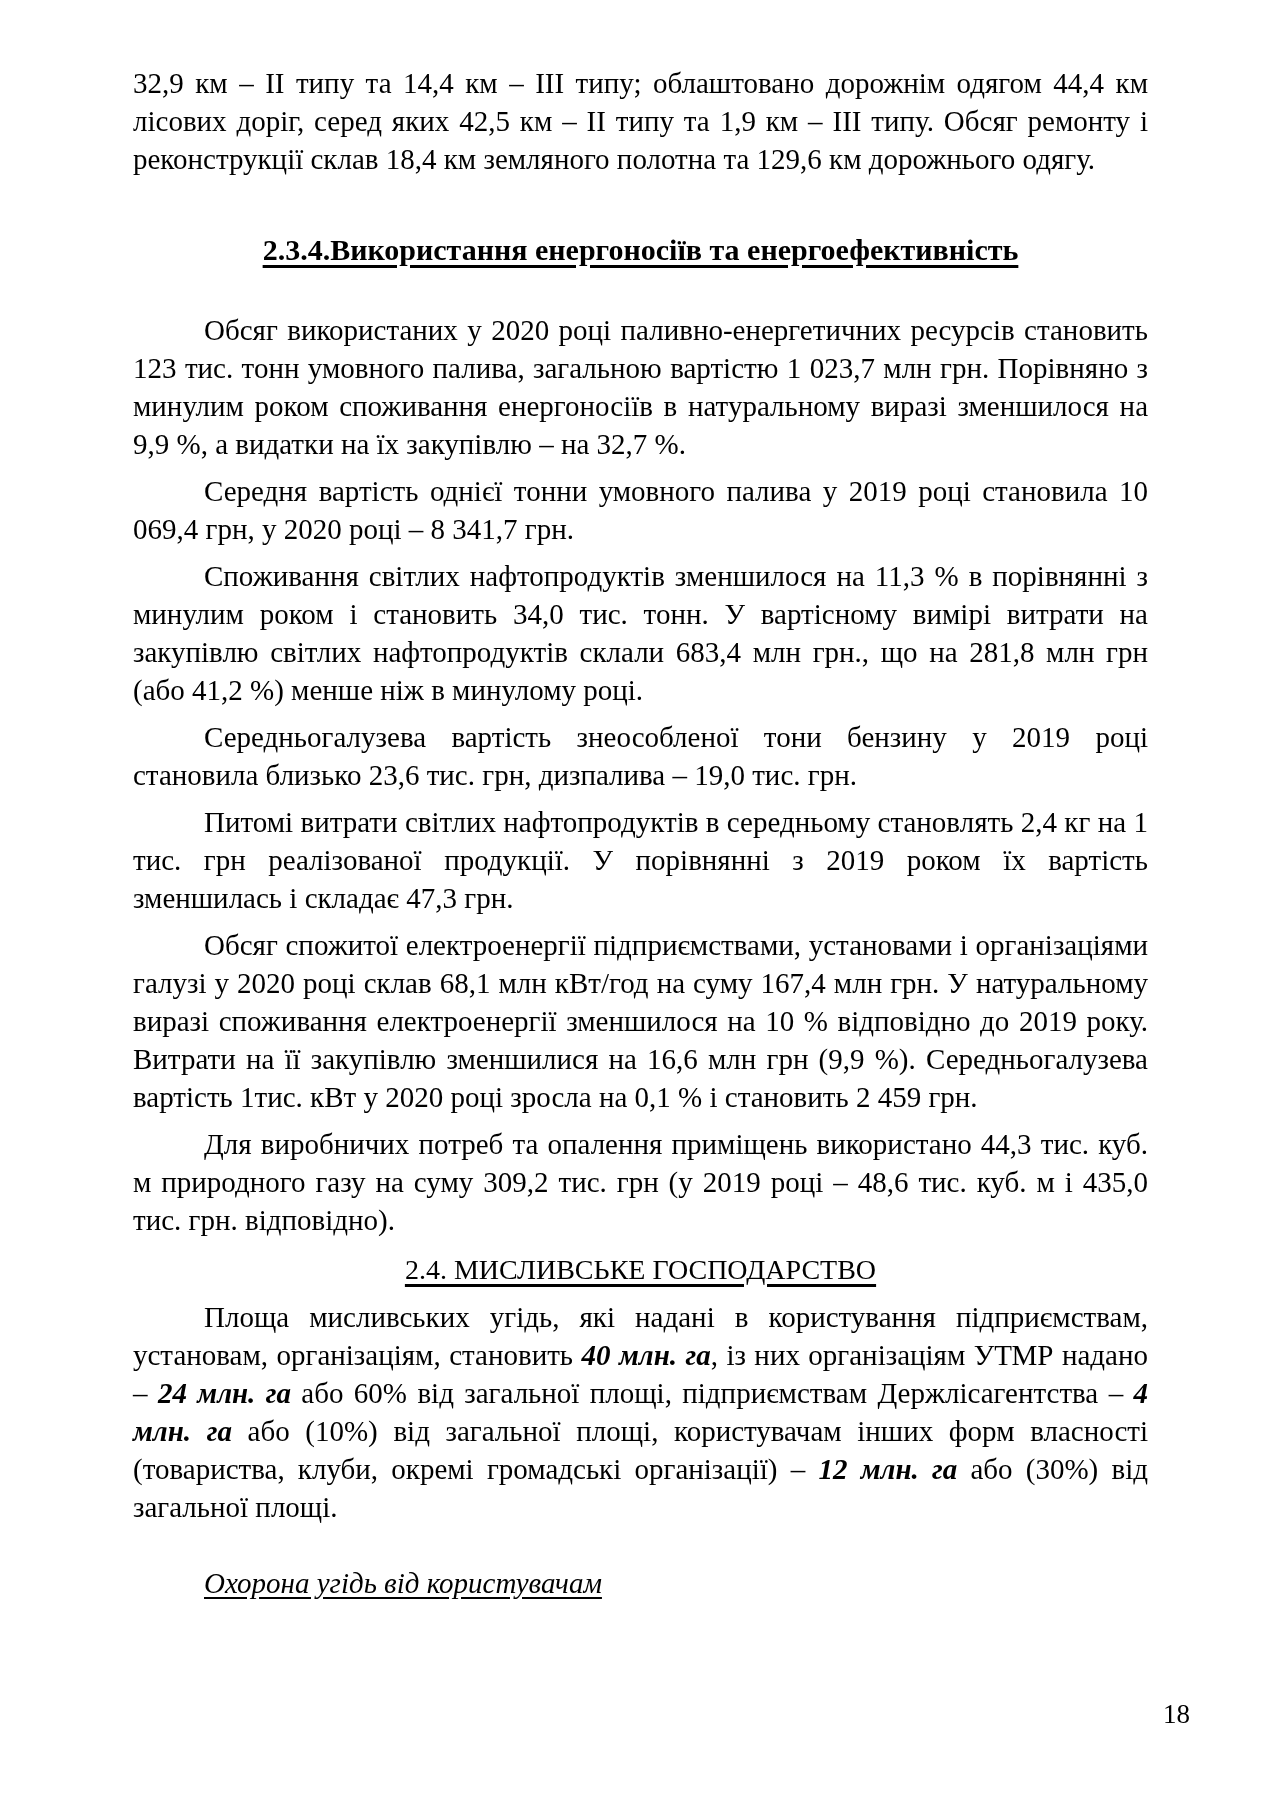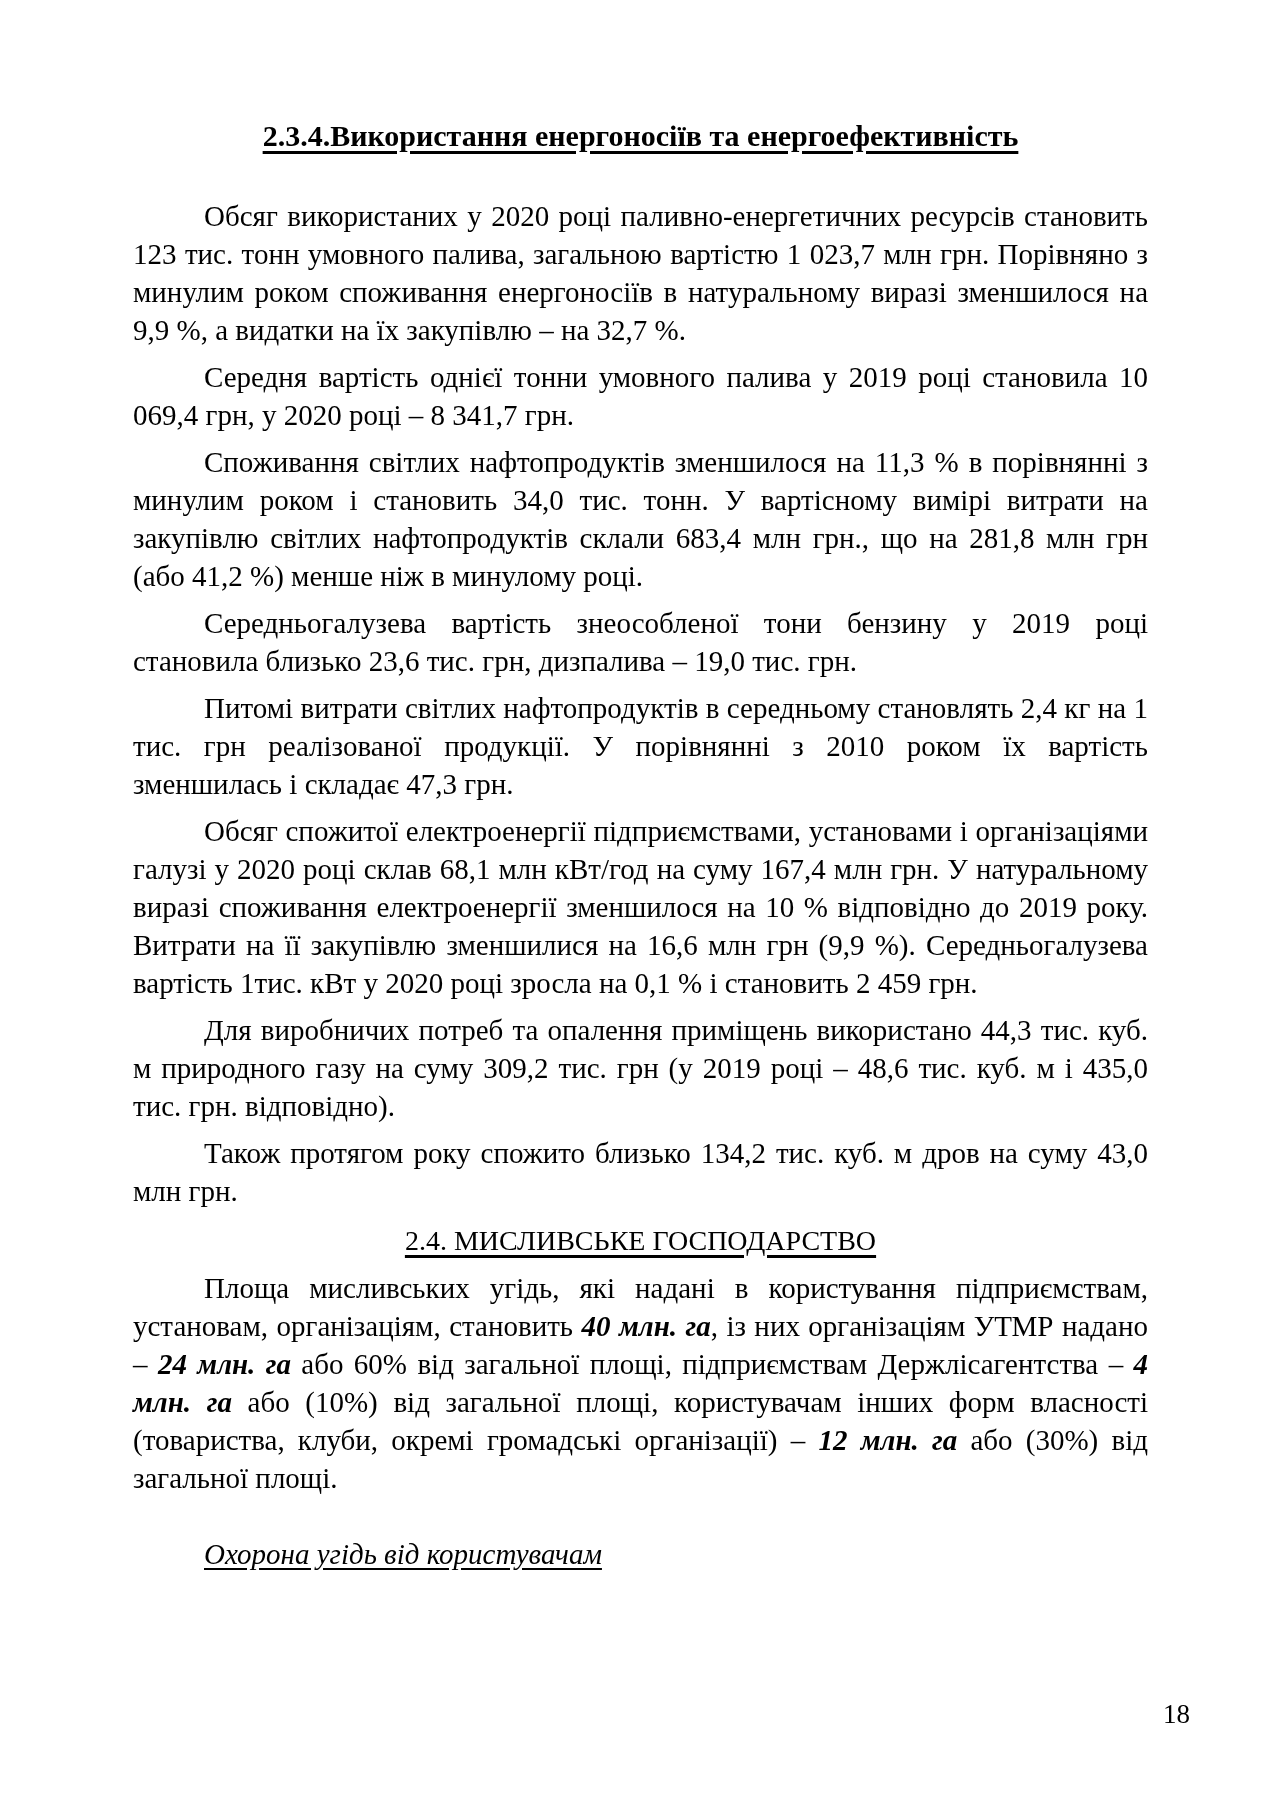--- a/index.html
+++ b/index.html
@@ -72,38 +72,38 @@
     top: 1700px;
     font-size: 27px;
     line-height: 28px;
   }
 </style>
 </head>
 <body>
 
 <div class="content">
 
+  <p class="body-par continuation">32,9 км – ІІ типу та 14,4 км – ІІІ типу; облаштовано дорожнім одягом 44,4 км лісових доріг, серед яких 42,5 км – ІІ типу та 1,9 км – ІІІ типу. Обсяг ремонту і реконструкції склав 18,4 км земляного полотна та 129,6 км дорожнього одягу.</p>
 
   <p class="heading-energy"><span class="underlined">2.3.4.Використання енергоносіїв та енергоефективність</span></p>
 
   <p class="body-par">Обсяг використаних у 2020 році паливно-енергетичних ресурсів становить 123 тис. тонн умовного палива, загальною вартістю 1 023,7 млн грн. Порівняно з минулим роком споживання енергоносіїв в натуральному виразі зменшилося на 9,9 %, а видатки на їх закупівлю – на 32,7 %.</p>
 
   <p class="body-par">Середня вартість однієї тонни умовного палива у 2019 році становила 10 069,4 грн, у 2020 році – 8 341,7 грн.</p>
 
   <p class="body-par">Споживання світлих нафтопродуктів зменшилося на 11,3 % в порівнянні з минулим роком і становить 34,0 тис. тонн. У вартісному вимірі витрати на закупівлю світлих нафтопродуктів склали 683,4 млн грн., що на 281,8 млн грн (або 41,2 %) менше ніж в минулому році.</p>
 
   <p class="body-par">Середньогалузева вартість знеособленої тони бензину у 2019 році становила близько 23,6 тис. грн, дизпалива – 19,0 тис. грн.</p>
 
-  <p class="body-par">Питомі витрати світлих нафтопродуктів в середньому становлять 2,4 кг на 1 тис. грн реалізованої продукції. У порівнянні з 2010 роком їх вартість зменшилась і складає 47,3 грн.</p>
+  <p class="body-par">Питомі витрати світлих нафтопродуктів в середньому становлять 2,4 кг на 1 тис. грн реалізованої продукції. У порівнянні з 2019 роком їх вартість зменшилась і складає 47,3 грн.</p>
 
   <p class="body-par">Обсяг спожитої електроенергії підприємствами, установами і організаціями галузі у 2020 році склав 68,1 млн кВт/год на суму 167,4 млн грн. У натуральному виразі споживання електроенергії зменшилося на 10 % відповідно до 2019 року. Витрати на її закупівлю зменшилися на 16,6 млн грн (9,9 %). Середньогалузева вартість 1тис. кВт у 2020 році зросла на 0,1 % і становить 2 459 грн.</p>
 
   <p class="body-par">Для виробничих потреб та опалення приміщень використано 44,3 тис. куб. м природного газу на суму 309,2 тис. грн (у 2019 році – 48,6 тис. куб. м і 435,0 тис. грн. відповідно).</p>
 
-  <p class="body-par">Також протягом року спожито близько 134,2 тис. куб. м дров на суму 43,0 млн грн.</p>
 
   <p class="heading-hunting"><span class="underlined">2.4. МИСЛИВСЬКЕ ГОСПОДАРСТВО</span></p>
 
   <p class="body-par"><span>Площа мисливських угідь, які надані в користування підприємствам, установам, організаціям, становить </span><span class="emph">40 млн. га</span><span>, із них організаціям УТМР надано – </span><span class="emph">24 млн. га</span><span> або 60% від загальної площі, підприємствам Держлісагентства – </span><span class="emph">4 млн. га</span><span> або (10%) від загальної площі, користувачам інших форм власності (товариства, клуби, окремі громадські організації) – </span><span class="emph">12 млн. га</span><span> або (30%) від загальної площі.</span></p>
 
   <p class="subheading"><span class="subheading-text">Охорона угідь від користувачам</span></p>
 
 </div>
 
 <div class="page-number">18</div>

